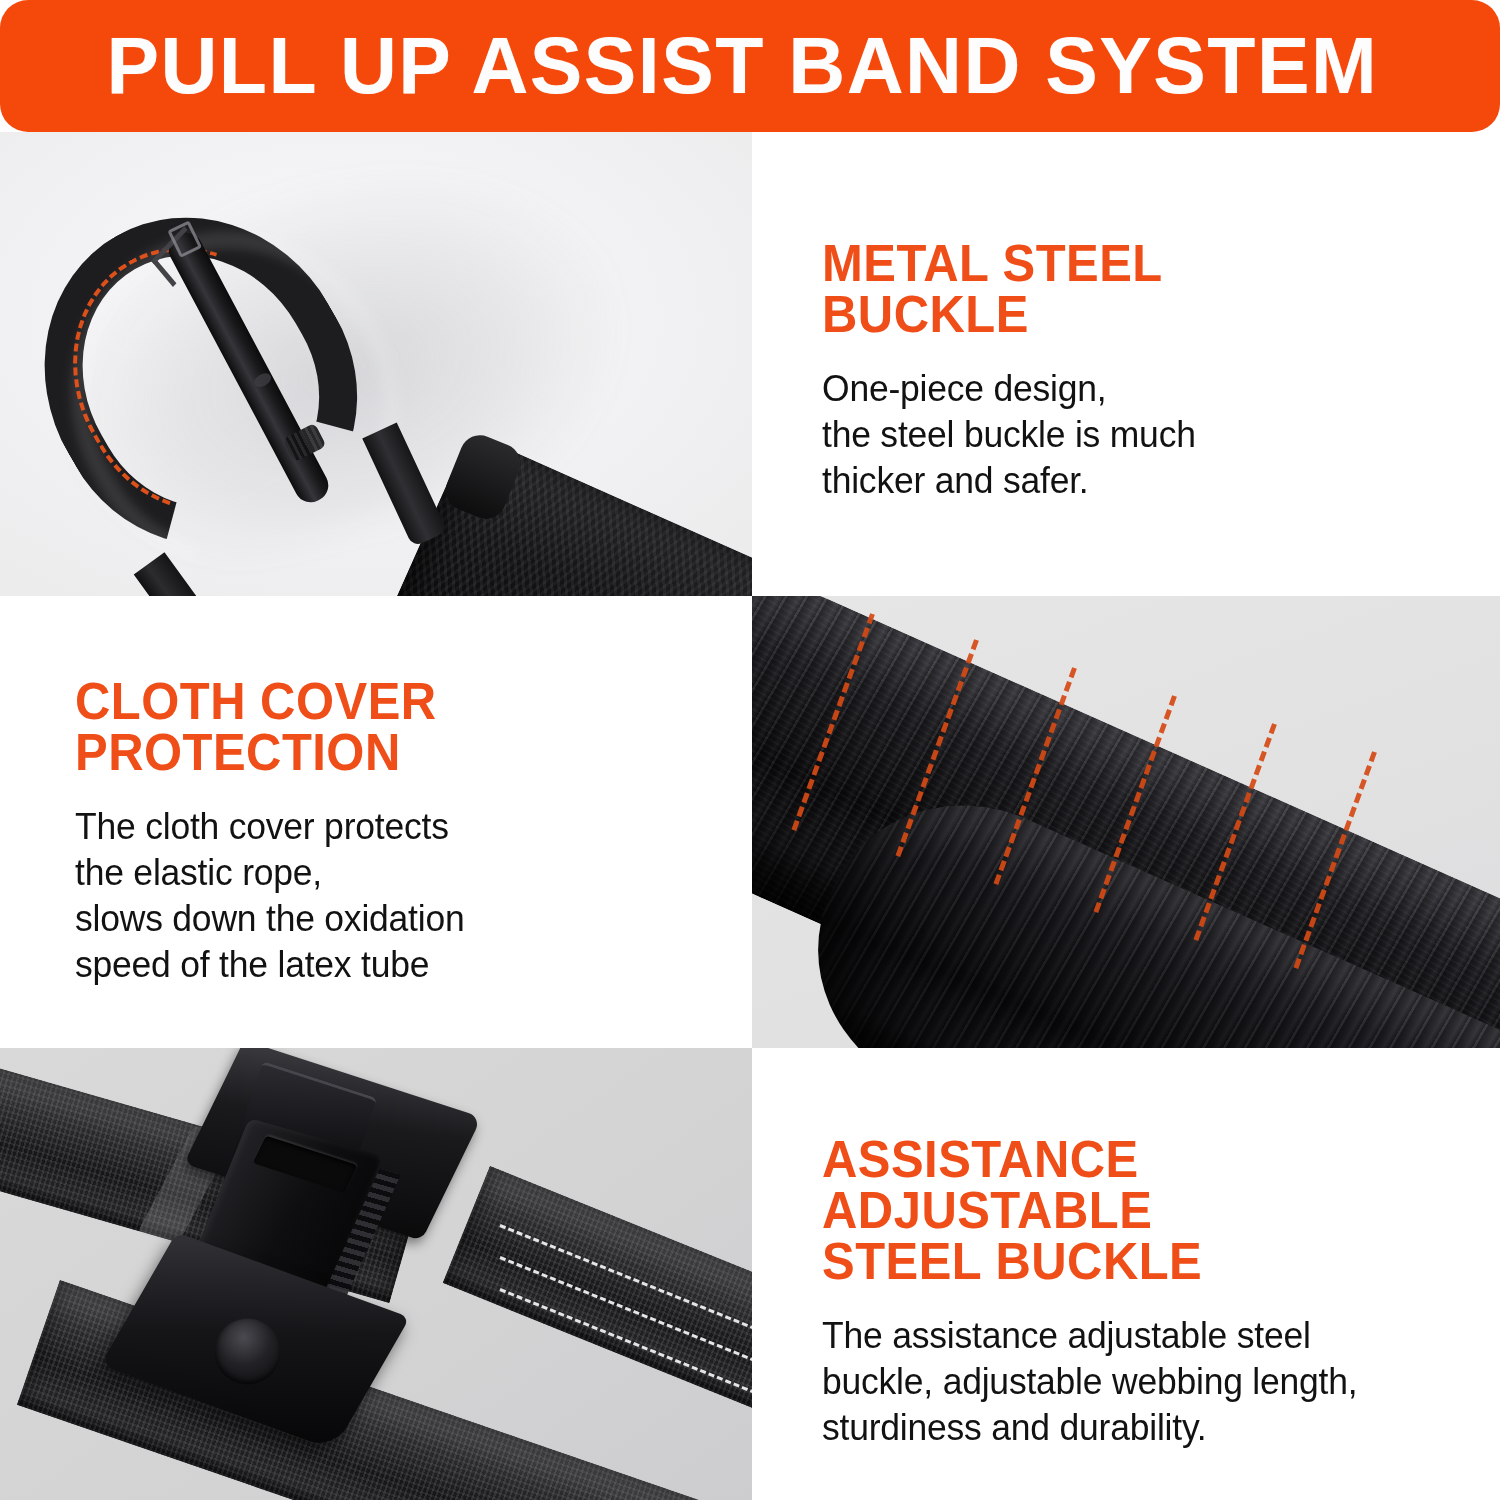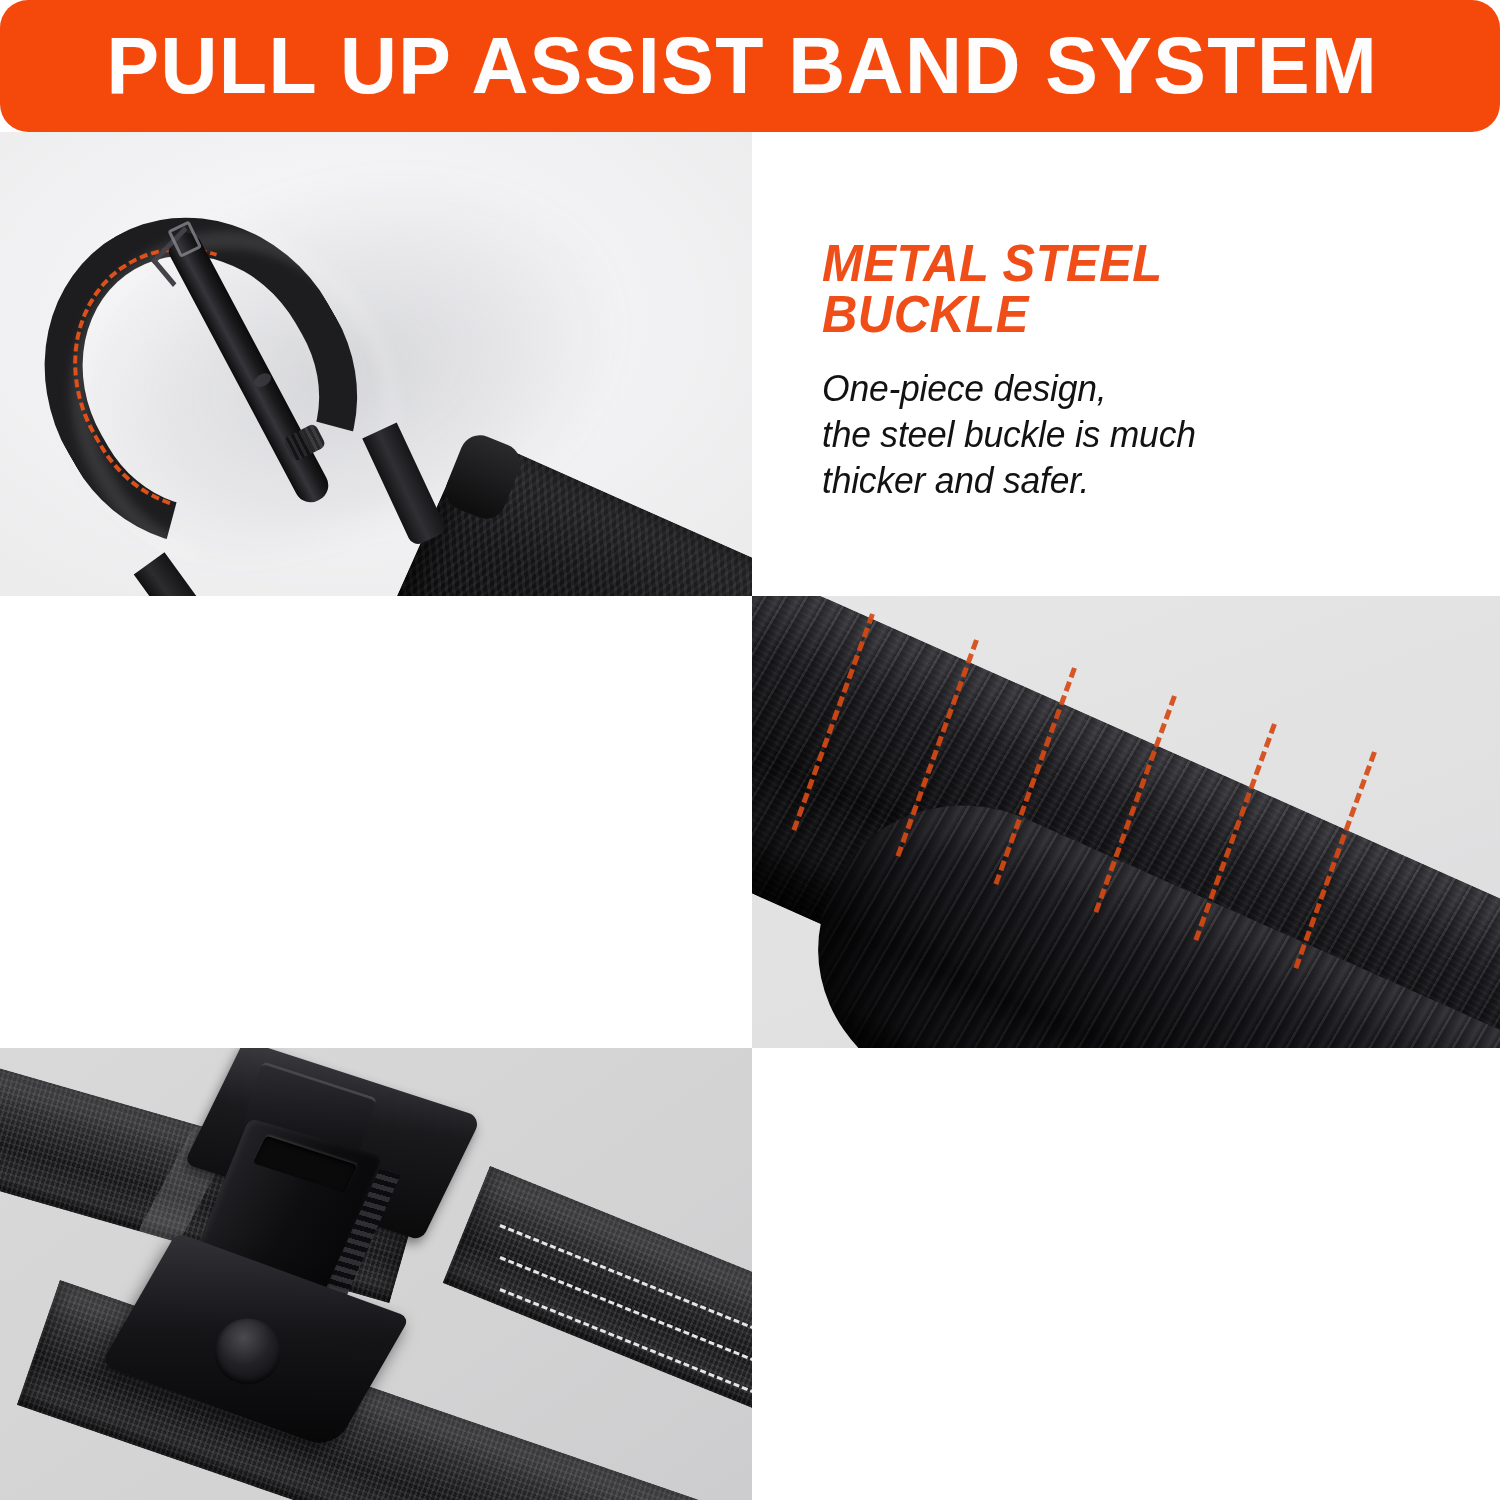--- a/index.html
+++ b/index.html
@@ -33,21 +33,21 @@
   
   .cell { position:absolute; overflow:hidden; }
   #cell-photo-carabiner { left:0;   top:132px;  width:752px; height:464px; background:#f5f5f6; }
   #cell-text-metal      { left:752px; top:132px; width:748px; height:464px; background:#ffffff; }
   #cell-text-cloth      { left:0;   top:596px;  width:752px; height:452px; background:#ffffff; }
   #cell-photo-cloth     { left:752px; top:596px; width:748px; height:452px; background:#e2e2e2; }
   #cell-photo-buckle    { left:0;   top:1048px; width:752px; height:452px; background:#d4d4d4; }
   #cell-text-buckle     { left:752px; top:1048px; width:748px; height:452px; background:#ffffff; }
 
   
-  .textblock { position:absolute;font-style:italic; }
+  .textblock { position:absolute; }
   .heading {
     color:#f04e18;
     font-weight:bold;
     font-size:51px;
     line-height:51px;
     letter-spacing:0.5px;
     transform: scaleX(0.96);
     transform-origin:left top;
     white-space:pre-line;
   }
@@ -314,20 +314,30 @@
   <div class="cell" id="cell-text-metal">
     <div class="textblock" id="tb-metal">
       <div class="heading">METAL STEEL
 BUCKLE</div>
       <div class="body">One-piece design,
 the steel buckle is much
 thicker and safer.</div>
     </div>
   </div>
 
+  <div class="cell" id="cell-text-cloth">
+    <div class="textblock" id="tb-cloth">
+      <div class="heading">CLOTH COVER
+PROTECTION</div>
+      <div class="body">The cloth cover protects
+the elastic rope,
+slows down the oxidation
+speed of the latex tube</div>
+    </div>
+  </div>
 
   <div class="cell" id="cell-photo-cloth">
     <div class="ph2-bg"></div>
     <div class="ph2-tube"></div>
     <div class="ph2-tube2"></div>
     <div class="ph2-stitch" style="left:118px;  top:18px;  transform:rotate(20deg);"></div>
     <div class="ph2-stitch" style="left:222px;  top:44px;  transform:rotate(20deg);"></div>
     <div class="ph2-stitch" style="left:320px;  top:72px;  transform:rotate(20deg);"></div>
     <div class="ph2-stitch" style="left:420px;  top:100px; transform:rotate(20deg);"></div>
     <div class="ph2-stitch" style="left:520px;  top:128px; transform:rotate(20deg);"></div>
@@ -347,14 +357,24 @@
       <div class="ph3-cam-top"></div>
       <div class="ph3-cam-top-face"></div>
       <div class="ph3-cam-bar"></div>
       <div class="ph3-cam-slot"></div>
       <div class="ph3-cam-teeth"></div>
       <div class="ph3-cam-lever"></div>
       <div class="ph3-cam-btn"></div>
     </div>
   </div>
 
+  <div class="cell" id="cell-text-buckle">
+    <div class="textblock" id="tb-buckle">
+      <div class="heading">ASSISTANCE
+ADJUSTABLE
+STEEL BUCKLE</div>
+      <div class="body">The assistance adjustable steel
+buckle, adjustable webbing length,
+sturdiness and durability.</div>
+    </div>
+  </div>
 
 </div>
 
 </body></html>

